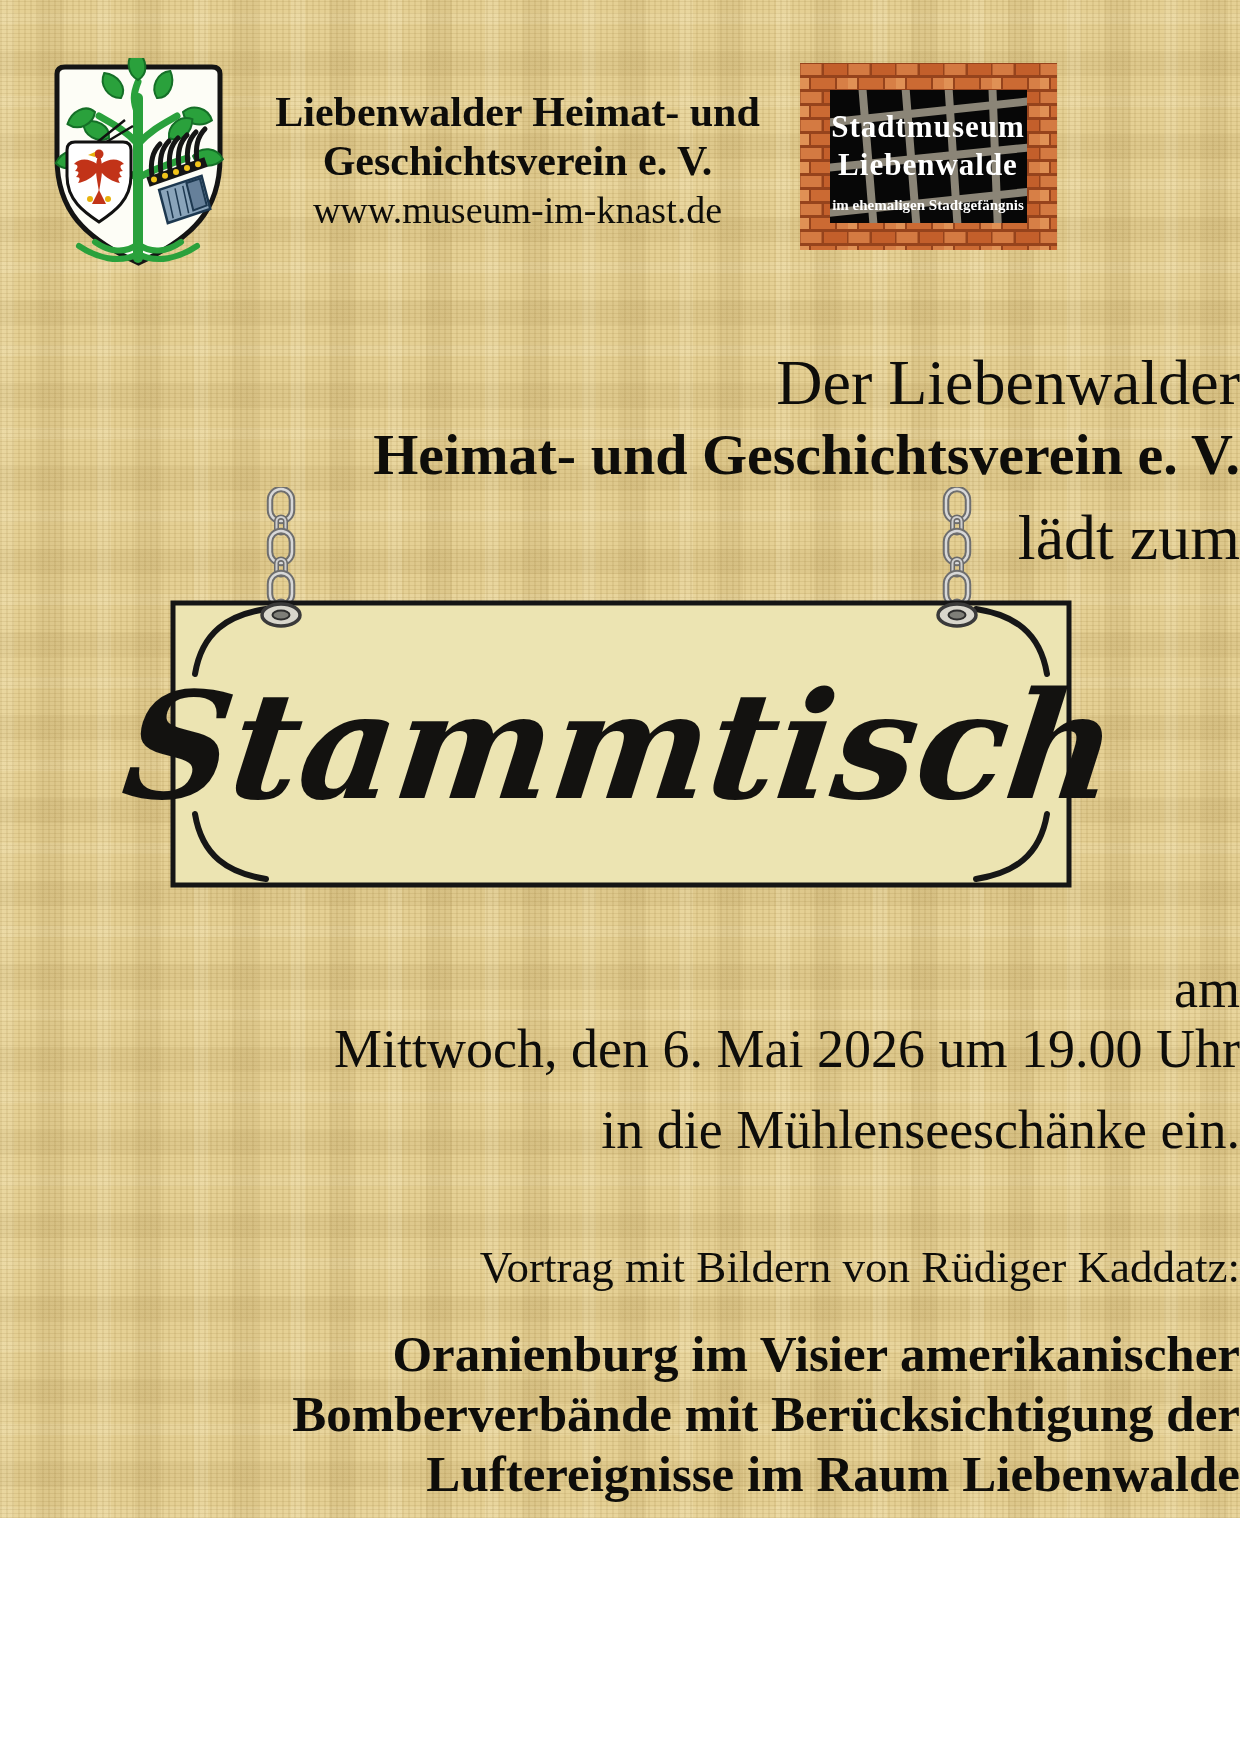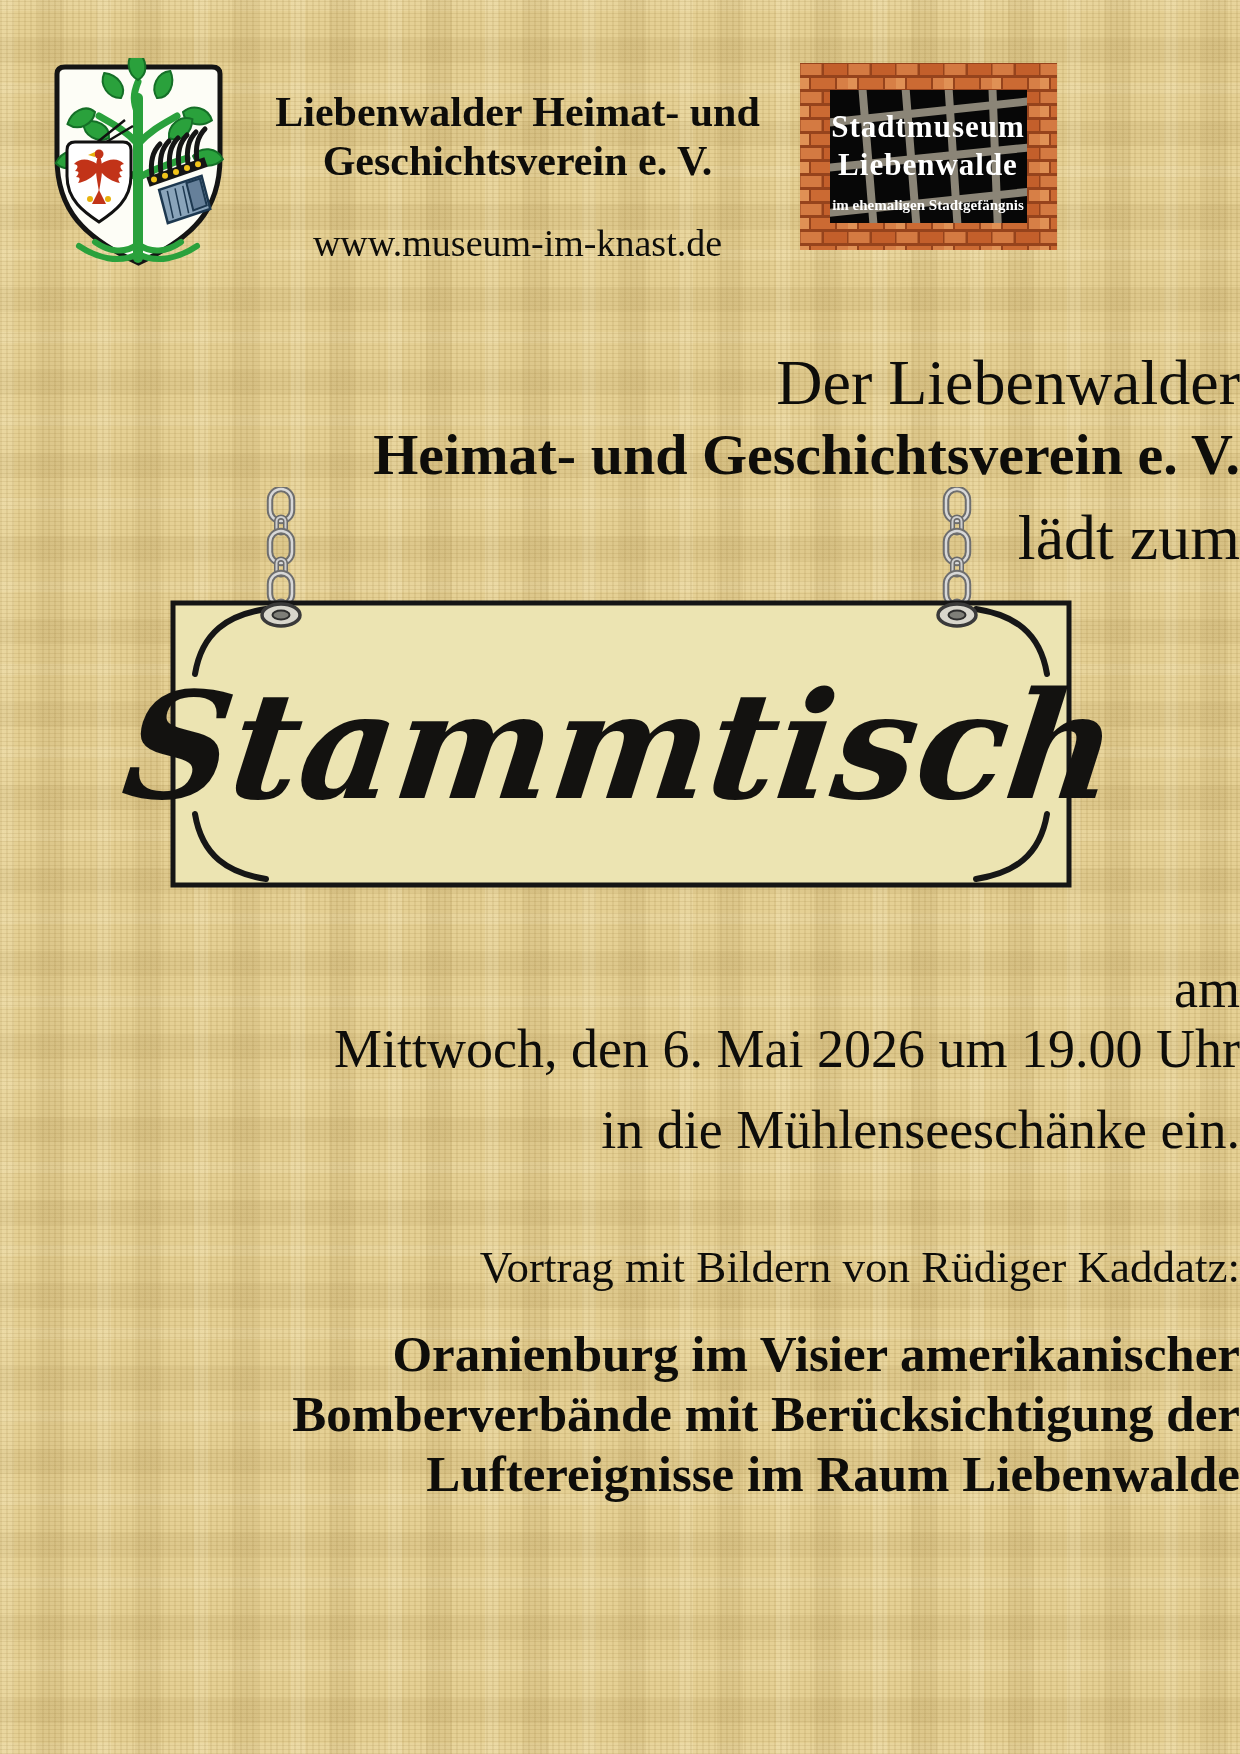--- a/index.html
+++ b/index.html
@@ -1,30 +1,30 @@
 <!DOCTYPE html>
 <html lang="de"><head>
 <meta charset="utf-8">
 <style>
   html,body{margin:0;padding:0;}
   body{width:1240px;height:1754px;overflow:hidden;
        font-family:"Liberation Serif", serif;color:#0e0d0a;}
-  .poster{position:relative;width:1240px;height:1754px;
+  .poster{position:relative;width:1240px;height:1518px;
     background-color:#e5d094;
     background-image:
       repeating-linear-gradient(90deg, rgba(139,108,41,0.10) 0 2px, rgba(0,0,0,0) 2px 6px),
       repeating-linear-gradient(0deg, rgba(139,108,41,0.12) 0 1px, rgba(0,0,0,0) 1px 4px),
       repeating-linear-gradient(90deg, rgba(255,246,214,0.16) 0 14px, rgba(0,0,0,0) 14px 38px, rgba(128,96,32,0.08) 38px 64px, rgba(0,0,0,0) 64px 97px),
       repeating-linear-gradient(0deg, rgba(255,246,214,0.12) 0 11px, rgba(0,0,0,0) 11px 31px, rgba(128,96,32,0.07) 31px 56px, rgba(0,0,0,0) 56px 83px);
   }
   .abs{position:absolute;}
   .ctr{left:0;right:0;text-align:right;}
   .org-block{left:230px;top:88px;width:575px;text-align:center;line-height:49px;}
   .org-line{font-weight:bold;font-size:42px;}
-  .org-web{font-size:38px;font-weight:normal;margin-top:33px;}
+  .org-web{font-size:38px;font-weight:normal;}
   .intro1{top:346px;font-size:64px;}
   .intro2{top:421px;font-size:58px;font-weight:bold;}
   .intro3{top:501px;font-size:64px;}
   .sign{left:170px;top:600px;width:902px;height:288px;}
   .sign-title{position:absolute;inset:0;display:flex;align-items:center;justify-content:center;
     font-family:"DejaVu Serif", serif;font-style:italic;font-weight:bold;font-size:148px;
     transform:skewX(-7deg);padding-top:4px;color:#131210;}
   .am{top:958px;font-size:54px;}
   .datetime{top:1018px;font-size:54px;}
   .location{top:1099px;font-size:54px;}

